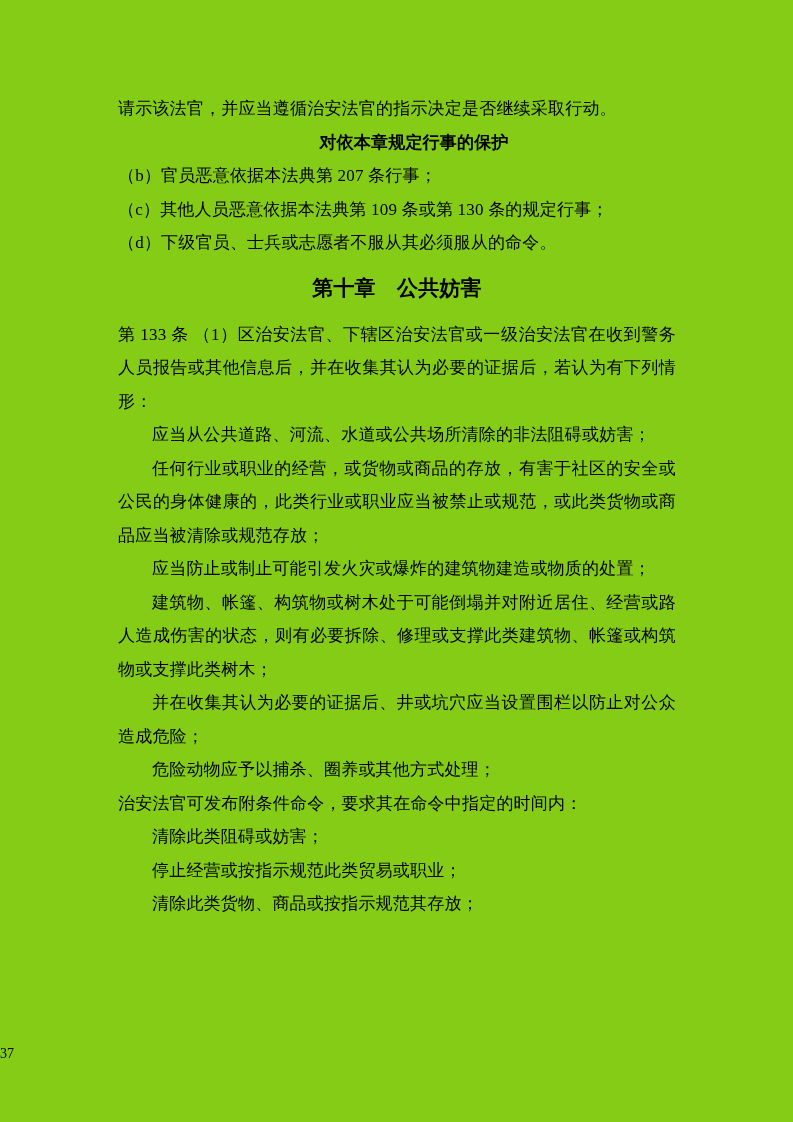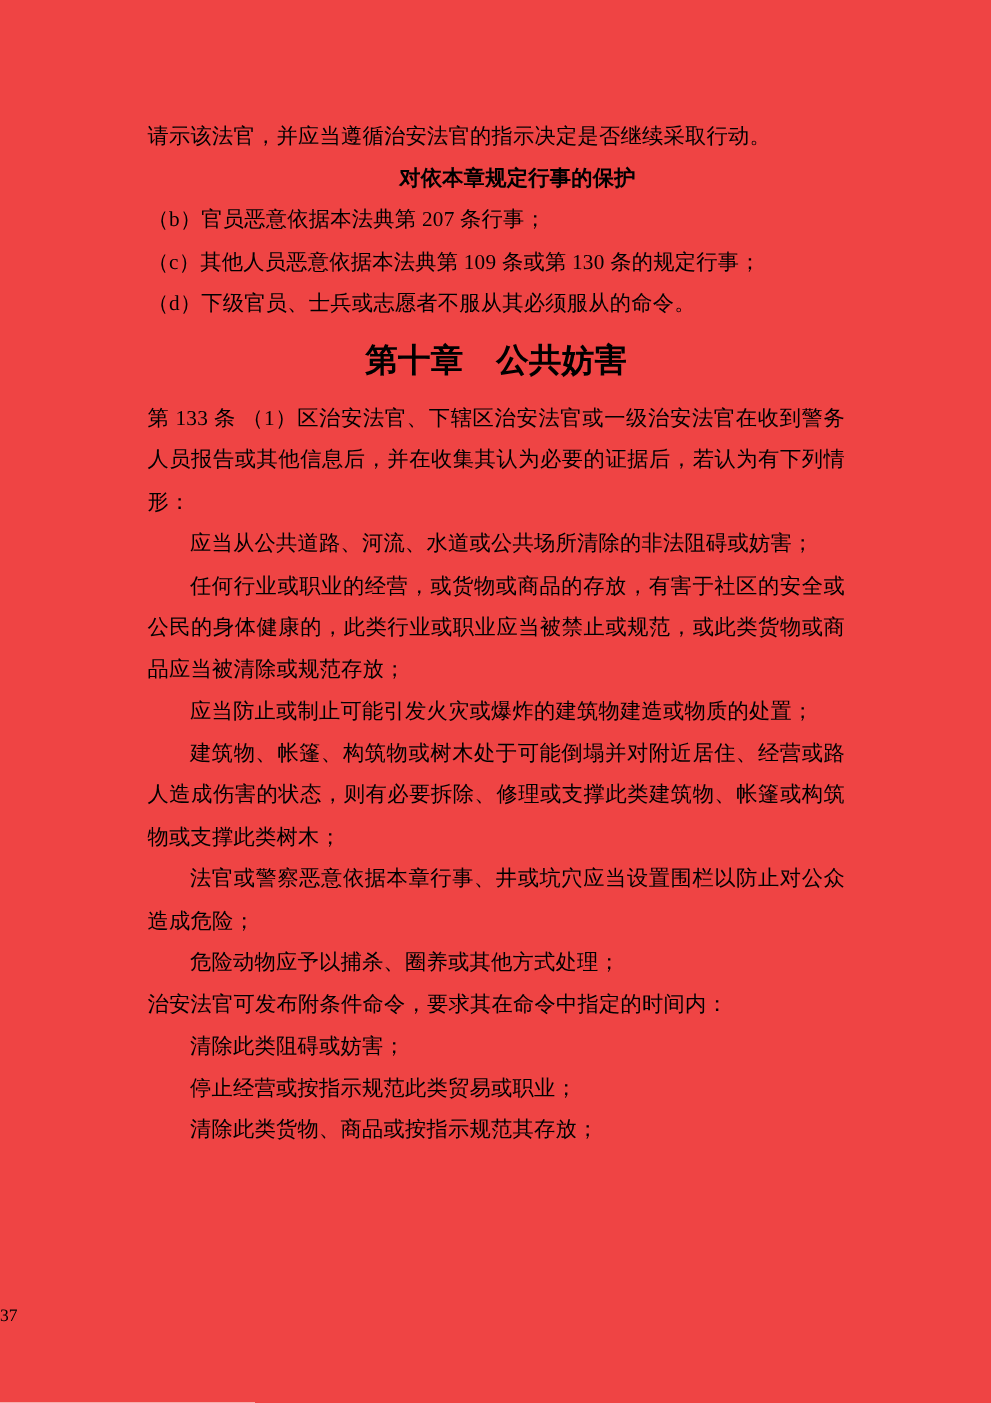--- a/index.html
+++ b/index.html
@@ -4,21 +4,21 @@
 <style>
   html, body {
     margin: 0;
     padding: 0;
     background: #ffffff;
   }
   .page {
     position: relative;
     width: 793px;
     height: 1122px;
-    background: #ef4444;
+    background: #84cc16;
     overflow: hidden;
     color: #000000;
   }
   .content {
     position: absolute;
     left: 118px;
     top: 92px;
     width: 558px;
     font-family: "Liberation Serif", "DejaVu Serif", serif;
     font-size: 17px;
@@ -34,21 +34,21 @@
   }
   .heading {
     font-family: "Liberation Sans", "DejaVu Sans", sans-serif;
     font-weight: bold;
     text-indent: 2em;
     text-align: center;
   }
   .chapter {
     font-family: "Liberation Sans", "DejaVu Sans", sans-serif;
     font-weight: bold;
-    font-size: 26px;
+    font-size: 21px;
     line-height: 40px;
     text-align: center;
     text-indent: 0;
     margin: 8px 0 10px 0 !important;
   }
   .page-number {
     position: absolute;
     left: 0;
     right: 0;
     top: 1046px;
@@ -67,21 +67,21 @@
     <p class="heading">对依本章规定行事的保护</p>
     <p>（b）官员恶意依据本法典第 207 条行事；</p>
     <p>（c）其他人员恶意依据本法典第 109 条或第 130 条的规定行事；</p>
     <p>（d）下级官员、士兵或志愿者不服从其必须服从的命令。</p>
     <p class="chapter">第十章　公共妨害</p>
     <p>第 133 条 （1）区治安法官、下辖区治安法官或一级治安法官在收到警务人员报告或其他信息后，并在收集其认为必要的证据后，若认为有下列情形：</p>
     <p class="indent">应当从公共道路、河流、水道或公共场所清除的非法阻碍或妨害；</p>
     <p class="indent">任何行业或职业的经营，或货物或商品的存放，有害于社区的安全或公民的身体健康的，此类行业或职业应当被禁止或规范，或此类货物或商品应当被清除或规范存放；</p>
     <p class="indent">应当防止或制止可能引发火灾或爆炸的建筑物建造或物质的处置；</p>
     <p class="indent">建筑物、帐篷、构筑物或树木处于可能倒塌并对附近居住、经营或路人造成伤害的状态，则有必要拆除、修理或支撑此类建筑物、帐篷或构筑物或支撑此类树木；</p>
-    <p class="indent">法官或警察恶意依据本章行事、井或坑穴应当设置围栏以防止对公众造成危险；</p>
+    <p class="indent">并在收集其认为必要的证据后、井或坑穴应当设置围栏以防止对公众造成危险；</p>
     <p class="indent">危险动物应予以捕杀、圈养或其他方式处理；</p>
     <p>治安法官可发布附条件命令，要求其在命令中指定的时间内：</p>
     <p class="indent">清除此类阻碍或妨害；</p>
     <p class="indent">停止经营或按指示规范此类贸易或职业；</p>
     <p class="indent">清除此类货物、商品或按指示规范其存放；</p>
   </div>
   <div class="page-number">37</div>
 </div>
 
 </body></html>

